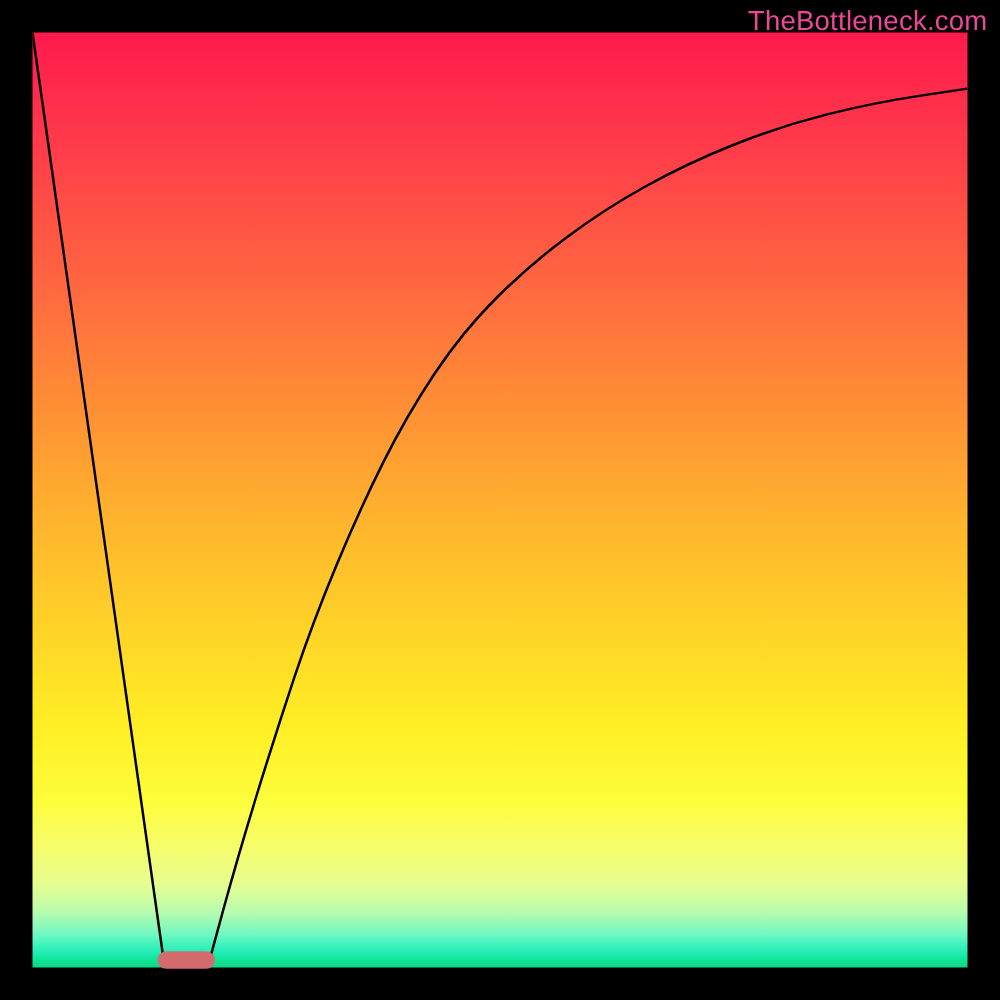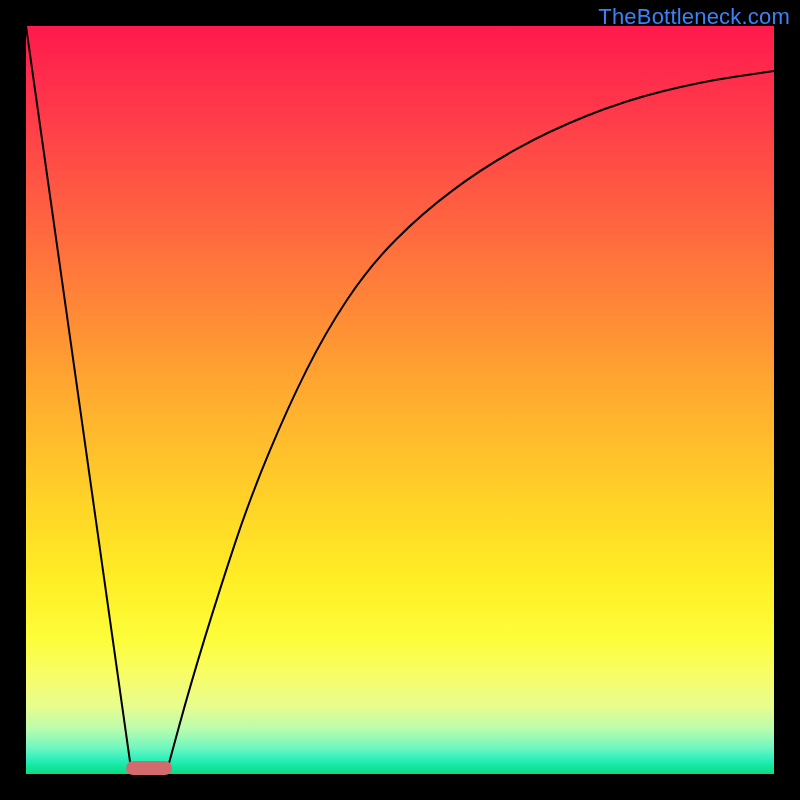--- a/index.html
+++ b/index.html
@@ -33,21 +33,21 @@
       #6ff7c1 96.5%,
       #2ef0bb 98%,
       #13e6a0 99%,
       #0cd980 100%
     );
   }
   .watermark {
     position: absolute;
     top: 4px;
     right: 10px;
-    color: #3b82f6;
+    color: #ec4899;
     font-size: 22px;
     letter-spacing: 0.2px;
     user-select: none;
   }
   .pill {
     position: absolute;
     width: 46px;
     height: 14px;
     border-radius: 8px;
     background: #d36a6e;

